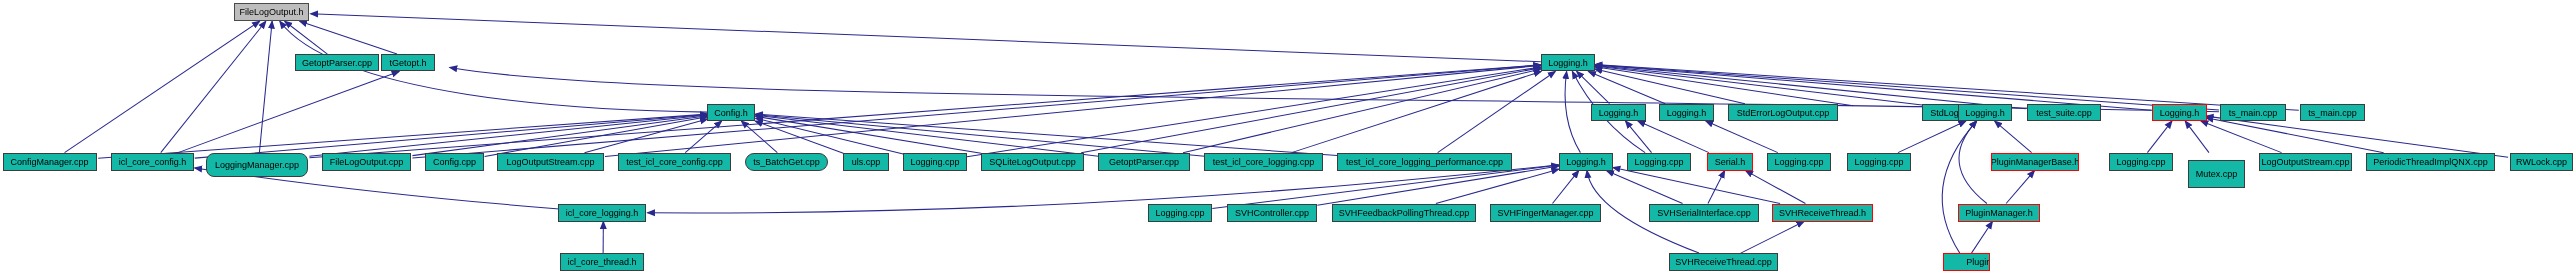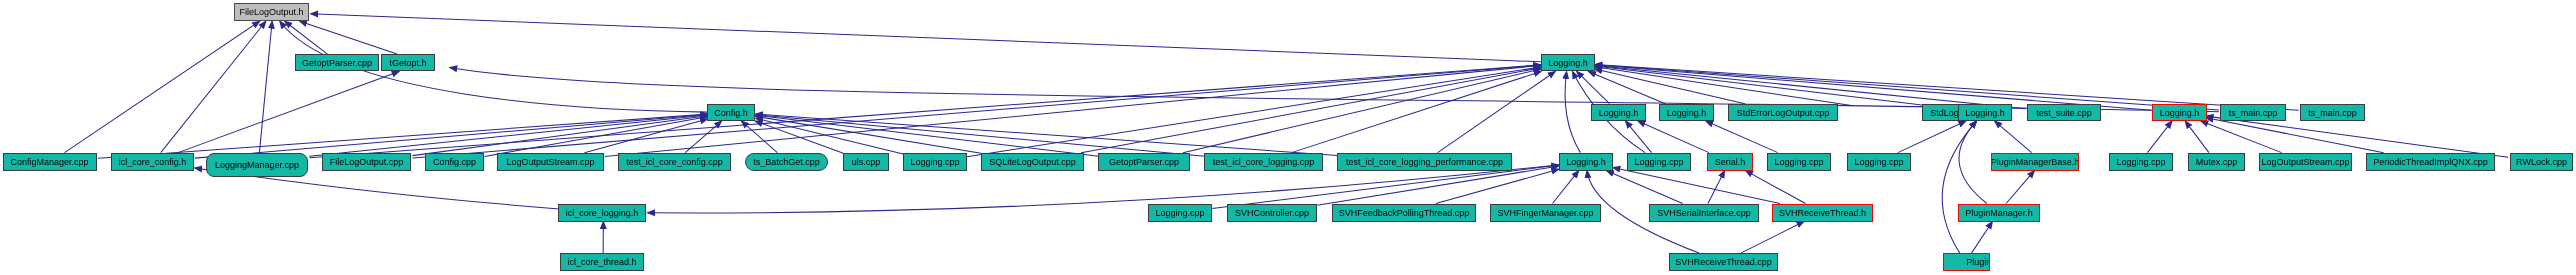--- a/index.html
+++ b/index.html
@@ -138,21 +138,21 @@
       <div class="node" style="left: 1098px; top: 153px; width: 92px; height: 18px;">GetoptParser.cpp</div>
       <div class="node" style="left: 1204px; top: 153px; width: 119px; height: 18px;">test_icl_core_logging.cpp</div>
       <div class="node" style="left: 1337px; top: 153px; width: 175px; height: 18px;">test_icl_core_logging_performance.cpp</div>
       <div class="node" style="left: 1559px; top: 153px; width: 54px; height: 18px;">Logging.h</div>
       <div class="node" style="left: 1627px; top: 153px; width: 64px; height: 18px;">Logging.cpp</div>
       <div class="node highlight" style="left: 1707px; top: 153px; width: 46px; height: 18px;">Serial.h</div>
       <div class="node" style="left: 1767px; top: 153px; width: 64px; height: 18px;">Logging.cpp</div>
       <div class="node" style="left: 1847px; top: 153px; width: 64px; height: 18px;">Logging.cpp</div>
       <div class="node highlight" style="left: 1991px; top: 153px; width: 88px; height: 18px; text-align: center;">PluginManagerBase.h</div>
       <div class="node" style="left: 2109px; top: 153px; width: 64px; height: 18px;">Logging.cpp</div>
-      <div class="node" style="left: 2188px; top: 153px; width: 57px; height: 18px; text-align: center;">Mutex.cpp</div>
+      <div class="node" style="left: 2188px; top: 160px; width: 57px; height: 28px; text-align: center;">Mutex.cpp</div>
       <div class="node" style="left: 2259px; top: 153px; width: 93px; height: 18px;">LogOutputStream.cpp</div>
       <div class="node" style="left: 2366px; top: 153px; width: 129px; height: 18px;">PeriodicThreadImplQNX.cpp</div>
       <div class="node" style="left: 2510px; top: 153px; width: 63px; height: 18px;">RWLock.cpp</div>
       <div class="node" style="left: 558px; top: 204px; width: 88px; height: 18px;">icl_core_logging.h</div>
       <div class="node" style="left: 1148px; top: 204px; width: 64px; height: 18px;">Logging.cpp</div>
       <div class="node" style="left: 1227px; top: 204px; width: 90px; height: 18px;">SVHController.cpp</div>
       <div class="node" style="left: 1332px; top: 204px; width: 144px; height: 18px;">SVHFeedbackPollingThread.cpp</div>
       <div class="node" style="left: 1490px; top: 204px; width: 111px; height: 18px;">SVHFingerManager.cpp</div>
       <div class="node" style="left: 1649px; top: 204px; width: 110px; height: 18px;">SVHSerialInterface.cpp</div>
       <div class="node highlight" style="left: 1772px; top: 204px; width: 101px; height: 18px;">SVHReceiveThread.h</div>

